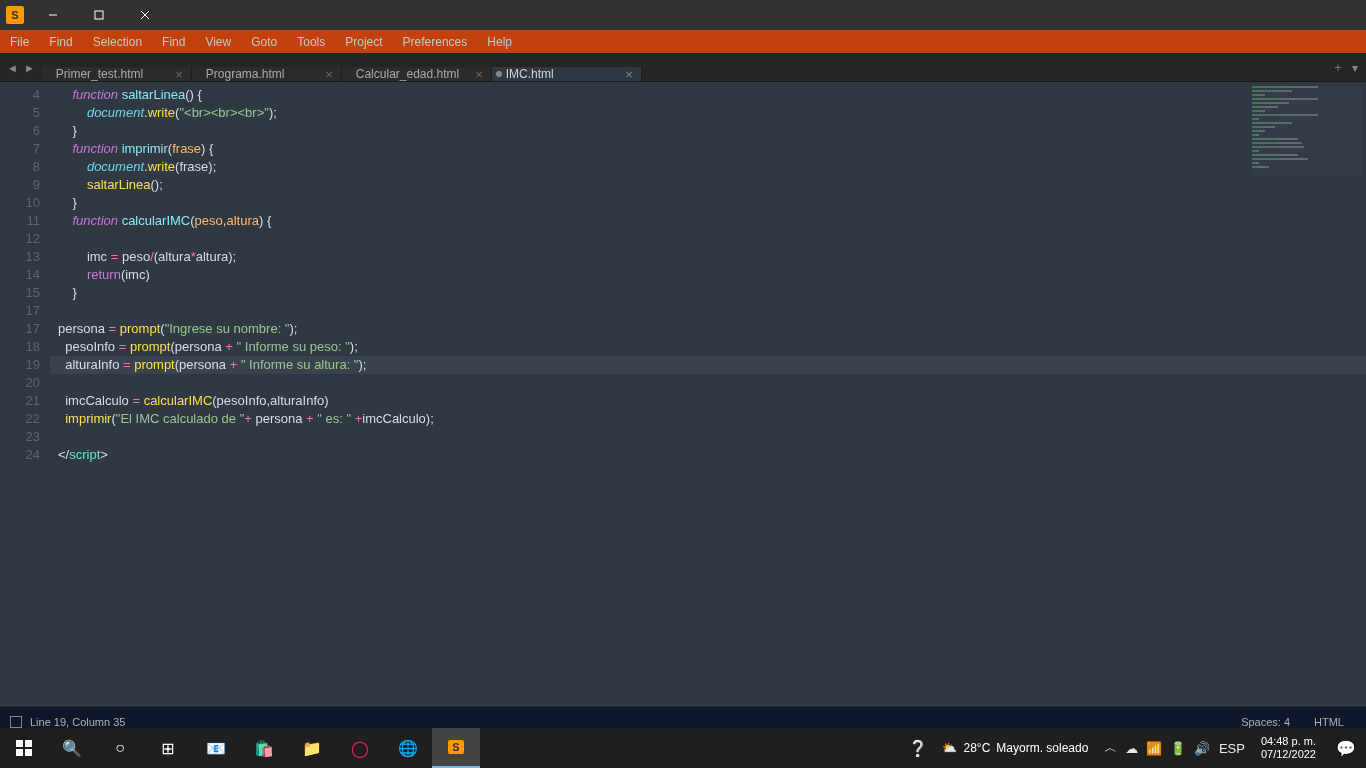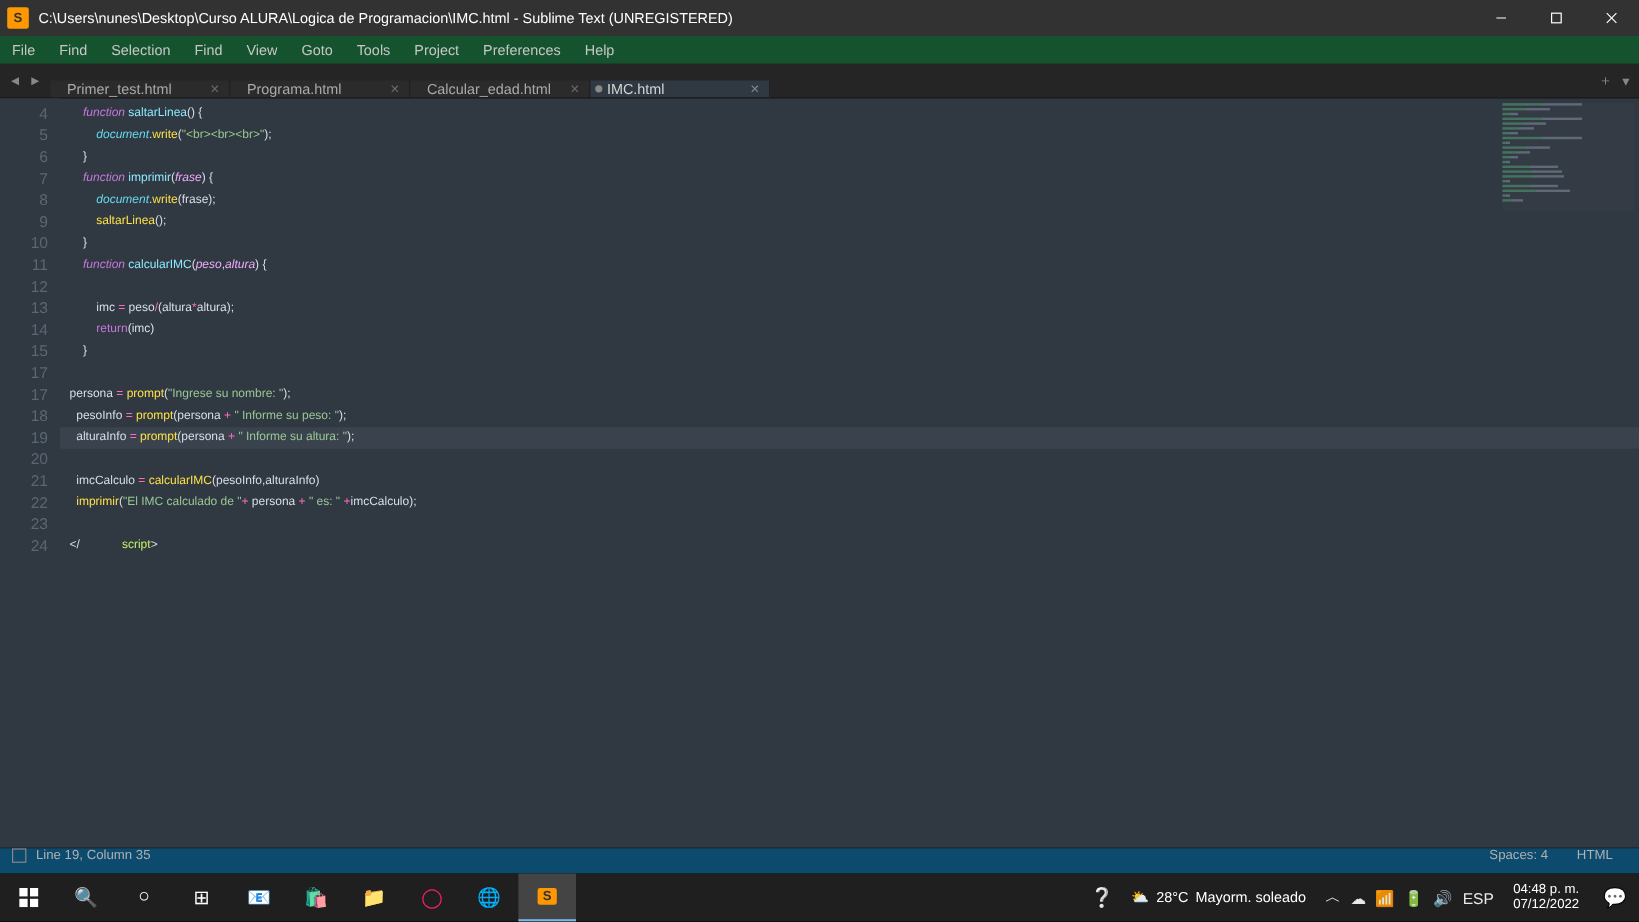--- a/index.html
+++ b/index.html
@@ -4,76 +4,75 @@
 <style>
 * { margin: 0; padding: 0; box-sizing: border-box; font-family: 'Segoe UI', Tahoma, sans-serif; }
 html, body { width: 1366px; height: 768px; overflow: hidden; background: #000; }
 
 .titlebar { height: 30px; background: #323232; display: flex; align-items: center; color: #fff; font-size: 12px; }
 .titlebar .icon { width: 18px; height: 18px; margin: 0 6px; background: #ff9800; display: inline-flex; align-items: center; justify-content: center; color: #333; font-weight: bold; font-size: 11px; border-radius: 2px; }
 .titlebar .title { flex: 1; padding-left: 2px; }
 .titlebar .winbtns { display: flex; }
 .titlebar .winbtn { width: 46px; height: 30px; display: flex; align-items: center; justify-content: center; color: #fff; }
 
-.menubar { height: 24px; background: #14532d; display: flex; color: #c7c7c7; font-size: 12px; border-bottom: 1px solid #252525; }
+.menubar { height: 24px; background: #c2410c; display: flex; color: #c7c7c7; font-size: 12px; border-bottom: 1px solid #252525; }
 .menubar .menuitem { padding: 0 10px; height: 100%; display: flex; align-items: center; cursor: default; }
 
 .tabbar { height: 28px; background: #252525; display: flex; align-items: stretch; color: #aaa; font-size: 12px; border-bottom: 1px solid #1a1a1a; }
 .tabbar .nav { display: flex; align-items: center; padding: 0 4px; color: #888; }
 .tabbar .nav .arrow { padding: 0 3px; font-size: 11px; }
 .tabbar .tab { display: flex; align-items: center; padding: 0 28px 0 14px; position: relative; background: #2b2b2b; border-right: 1px solid #1e1e1e; min-width: 150px; }
 .tabbar .tab.active { background: #303841; color: #d4d4d4; }
 .tabbar .tab .close { position: absolute; right: 8px; top: 50%; transform: translateY(-50%); font-size: 13px; opacity: 0.5; }
 .tabbar .tab.modified::before { content: ""; position: absolute; left: 4px; top: 50%; transform: translateY(-50%); width: 6px; height: 6px; border-radius: 50%; background: #888; }
 .tabbar .spacer { flex: 1; }
 .tabbar .tabright { display: flex; align-items: center; padding: 0 8px; color: #888; gap: 8px; }
 
 .editor-wrap { position: relative; height: calc(768px - 30px - 24px - 28px - 22px - 40px); background: #303841; display: flex; }
 .gutter { width: 50px; background: #303841; color: #5a6773; text-align: right; padding: 4px 10px 0 0; font-family: Consolas, monospace; font-size: 13px; line-height: 18px; }
 .gutter .ln.modified { border-left: 3px solid #a8b65a; margin-left: -3px; }
-.code { flex: 1; padding: 4px 0 0 8px; font-family: Consolas, monospace; font-size: 10px; line-height: 18px; white-space: pre; color: #d8dee9; position: relative; }
+.code { flex: 1; padding: 4px 0 0 8px; font-family: Consolas, monospace; font-size: 13px; line-height: 18px; white-space: pre; color: #d8dee9; position: relative; }
 .code .row.hl { background: #3a434d; position: absolute; left: 0; right: 0; height: 18px; z-index: 0; }
 .code .content { position: relative; z-index: 1; }
 
 .kw-storage { color: #c678dd; font-style: italic; }
 .kw-func { color: #8be9fd; }
 .kw-obj { color: #66d9ef; font-style: italic; }
 .kw-call { color: #fde047; }
 .kw-op { color: #ff6ac1; }
 .kw-str { color: #99c794; }
 .kw-return { color: #c678dd; }
-.kw-tag { color: #bef264; margin-left: 35px; }
+.kw-tag { color: #5eead4; }
 .kw-punct { color: #d8dee9; }
-.kw-param { color: #f0abfc; font-style: italic; }
+.kw-param { color: #fdba74; }
 
 .minimap { position: absolute; top: 4px; right: 4px; width: 110px; height: 90px; background: rgba(255,255,255,0.02); }
 .minimap .ml { height: 2px; margin-bottom: 2px; background: linear-gradient(90deg,#5a7 0%,#5a7 30%,#89a 30%,#89a 60%,transparent 60%); opacity: 0.5; }
 
-.statusbar { height: 22px; background: #0c4a6e; display: flex; align-items: flex-start; color: #b0b0b0; font-size: 11px; padding: 0 10px; border-top: 1px solid #252525; }
+.statusbar { height: 22px; background: #0f172a; display: flex; align-items: flex-end; color: #b0b0b0; font-size: 11px; padding: 0 10px; border-top: 1px solid #252525; }
 .statusbar .st-icon { width: 12px; height: 12px; border: 1px solid #888; margin-right: 8px; }
 .statusbar .spacer { flex: 1; }
 .statusbar .st-item { padding: 0 12px; }
 
 .taskbar { height: 40px; background: #1f1f1f; display: flex; align-items: center; color: #fff; font-size: 12px; }
 .taskbar .tbicon { width: 48px; height: 40px; display: flex; align-items: center; justify-content: center; font-size: 16px; }
 .taskbar .tbicon.active { border-bottom: 2px solid #76b9ed; background: #333; }
 .taskbar .spacer { flex: 1; }
 .taskbar .tray { display: flex; align-items: center; gap: 8px; padding: 0 6px; }
 .taskbar .weather { display: flex; align-items: center; gap: 6px; padding: 0 10px; }
 .taskbar .clock { text-align: right; font-size: 11px; line-height: 13px; padding: 0 10px; }
 .taskbar .trayicon { font-size: 13px; opacity: 0.9; }
 
 svg.glyph { width: 12px; height: 12px; }
 </style>
 </head>
 <body>
 
 <div class="titlebar">
   <span class="icon">S</span>
-  <span class="title">C:\Users\nunes\Desktop\Curso ALURA\Logica de Programacion\IMC.html - Sublime Text (UNREGISTERED)</span>
   <div class="winbtns">
     <div class="winbtn">
         <svg class="glyph" viewBox="0 0 12 12">
           <line x1="2" y1="6" x2="10" y2="6" stroke="#fff" stroke-width="1"></line>
         </svg>
       </div>
     <div class="winbtn">
         <svg class="glyph" viewBox="0 0 12 12">
           <rect x="2" y="2" width="8" height="8" stroke="#fff" fill="none" stroke-width="1"></rect>
         </svg>

